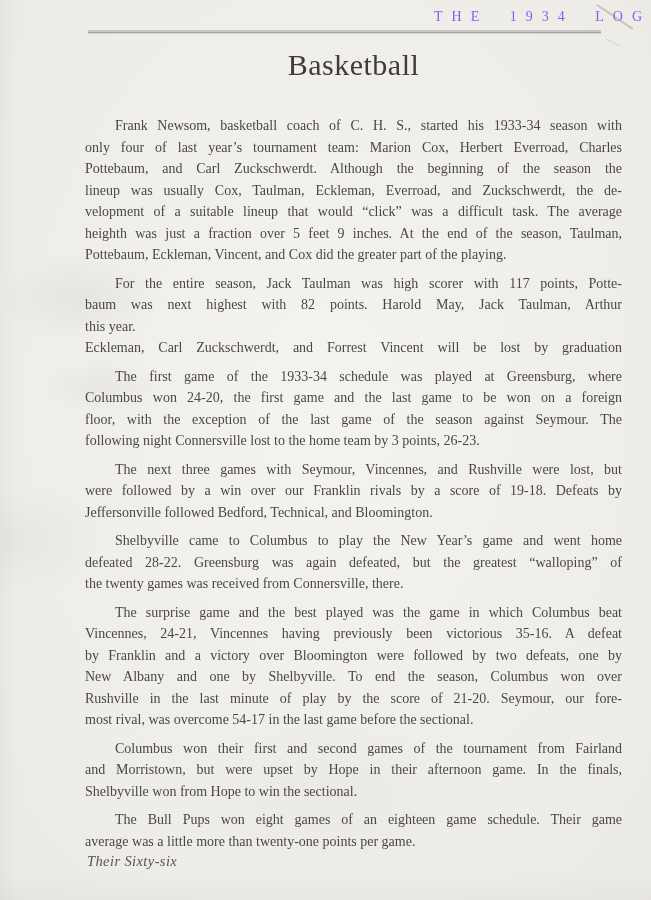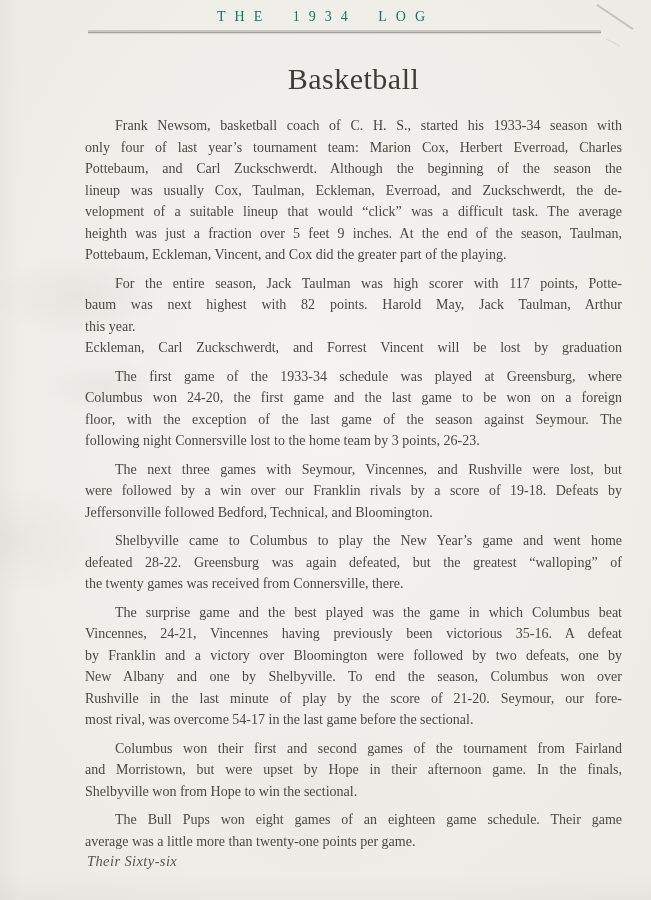--- a/index.html
+++ b/index.html
@@ -14,34 +14,34 @@
       radial-gradient(ellipse 140px 80px at 2% 60%, rgba(170,167,160,0.10), transparent 70%),
       radial-gradient(ellipse 200px 120px at 50% 88%, rgba(180,177,170,0.07), transparent 75%),
       radial-gradient(ellipse 500px 700px at 50% 45%, rgba(255,255,255,0.25), rgba(190,187,180,0.10)),
       linear-gradient(90deg, rgba(120,117,110,0.06), rgba(0,0,0,0) 3%),
       linear-gradient(0deg, rgba(120,117,110,0.05), rgba(0,0,0,0) 3%);
     font-family: "Liberation Serif", "DejaVu Serif", serif;
     color: #4b4842;
   }
   .running-head {
     position: absolute; top: 9px; left: 0; width: 100%;
-    text-align: center;
+    text-align: right;
     font-size: 14px;
     letter-spacing: 9px;
     word-spacing: 9px;
-    color: #0f766e;
+    color: #8b5cf6;
   }
   .header-rule {
     position: absolute; left: 88px; top: 30px;
     width: 513px; height: 4px;
     background: linear-gradient(180deg, #c9c7c1 0%, #c9c7c1 40%, #a5a39d 40%, #a5a39d 75%, #d8d6d0 75%);
     border-radius: 1px;
   }
   .page-title {
-    position: absolute; top: 62px; left: 85px; width: 537px;
+    position: absolute; top: 48px; left: 85px; width: 537px;
     margin: 0;
     text-align: center;
     font-size: 30px;
     font-weight: normal;
     letter-spacing: 0.5px;
     color: #3f3c37;
   }
   .content {
     position: absolute; left: 85px; top: 115px; width: 537px;
     font-size: 14px;

